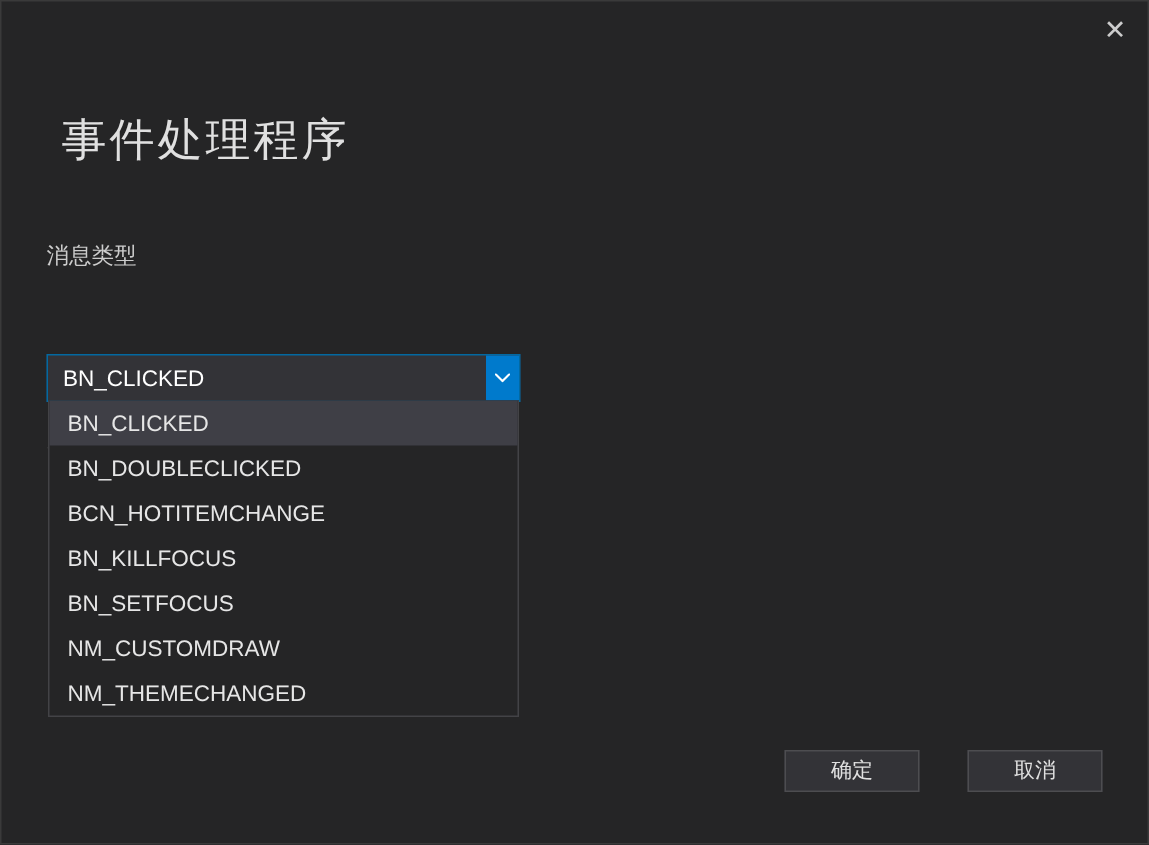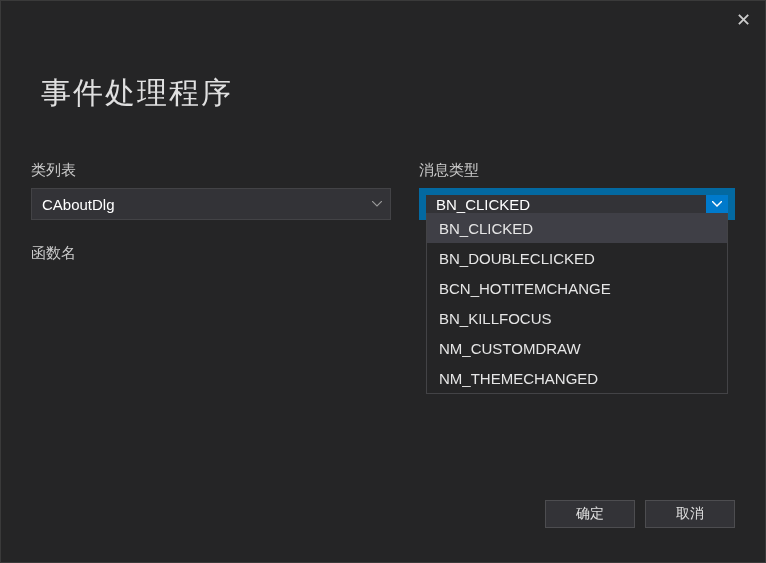--- a/index.html
+++ b/index.html
@@ -72,21 +72,22 @@
     position: relative;
   }
   .select .caret {
     position: absolute;
     right: 8px;
     top: 50%;
     transform: translateY(-50%);
   }
   .select .caret svg { display: block; }
   .select.focused {
-    border: 7px solid #0369a1;
+    border: 1px solid #0369a1;
+    margin-top: 48px;
   }
   .select.focused .caret-box {
     position: absolute;
     right: 0;
     top: 0;
     bottom: 0;
     width: 22px;
     background: #007acc;
     display: flex;
     align-items: center;
@@ -112,21 +113,21 @@
     cursor: pointer;
   }
   .dropdown-item.highlight {
     background: #3f3f46;
   }
   .buttons {
     position: absolute;
     bottom: 34px;
     right: 30px;
     display: flex;
-    gap: 10px;
+    gap: 32px;
     margin-left: 12px;
   }
   .btn {
     background: #333337;
     border: 1px solid #4d4d50;
     color: #e0e0e0;
     font-size: 14px;
     width: 90px;
     height: 28px;
     display: flex;
@@ -141,46 +142,36 @@
 <div class="dialog">
 
   <div class="close-btn">✕</div>
 
   <div class="title">事件处理程序</div>
 
   <div class="content">
 
     <div class="row">
 
-      <div class="field left">
-        <div class="label">类列表</div>
-        <div class="select">
-          <span>CAboutDlg</span>
-          <span class="caret">
-            <svg width="10" height="6" viewBox="0 0 10 6">
-                <path d="M0 0 L5 5 L10 0" fill="none" stroke="#999" stroke-width="1.2"></path>
-              </svg>
-          </span>
-        </div>
-      </div>
 
       <div class="field right">
         <div class="label">消息类型</div>
         <div class="select focused">
           <span>BN_CLICKED</span>
           <span class="caret-box">
             <svg width="10" height="6" viewBox="0 0 10 6">
                 <path d="M0 0 L5 5 L10 0" fill="none" stroke="#fff" stroke-width="1.4"></path>
               </svg>
           </span>
           <div class="dropdown">
             <div class="dropdown-item highlight">BN_CLICKED</div>
             <div class="dropdown-item">BN_DOUBLECLICKED</div>
             <div class="dropdown-item">BCN_HOTITEMCHANGE</div>
             <div class="dropdown-item">BN_KILLFOCUS</div>
+            <div class="dropdown-item">BN_SETFOCUS</div>
             <div class="dropdown-item">NM_CUSTOMDRAW</div>
             <div class="dropdown-item">NM_THEMECHANGED</div>
           </div>
         </div>
       </div>
     </div>
 
     <div class="field left" style="margin-bottom:36px;">
       <div class="label">函数名</div>
     </div>

